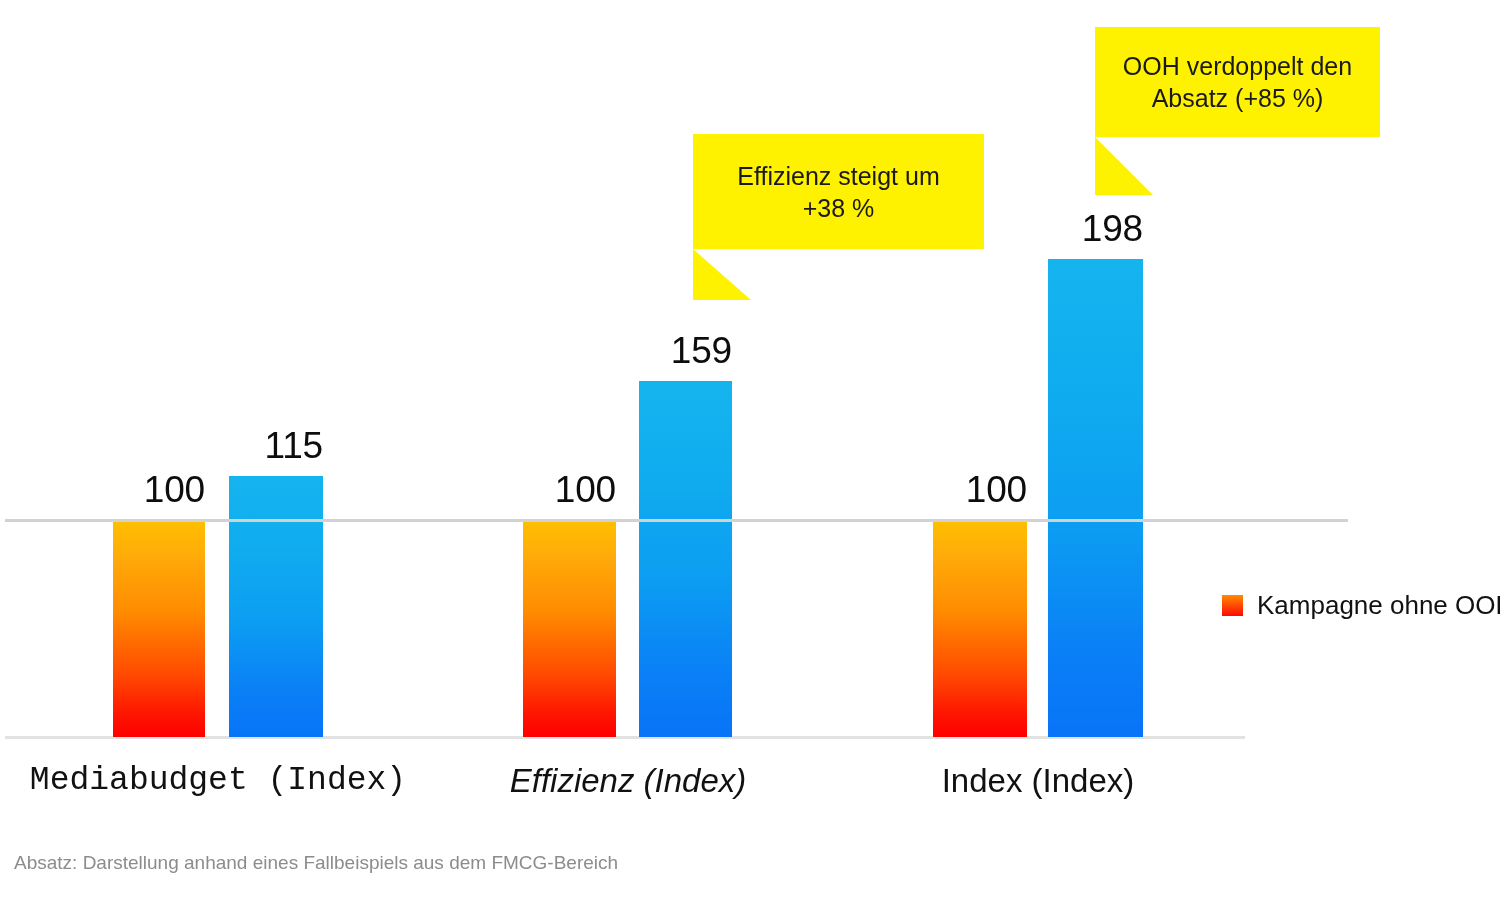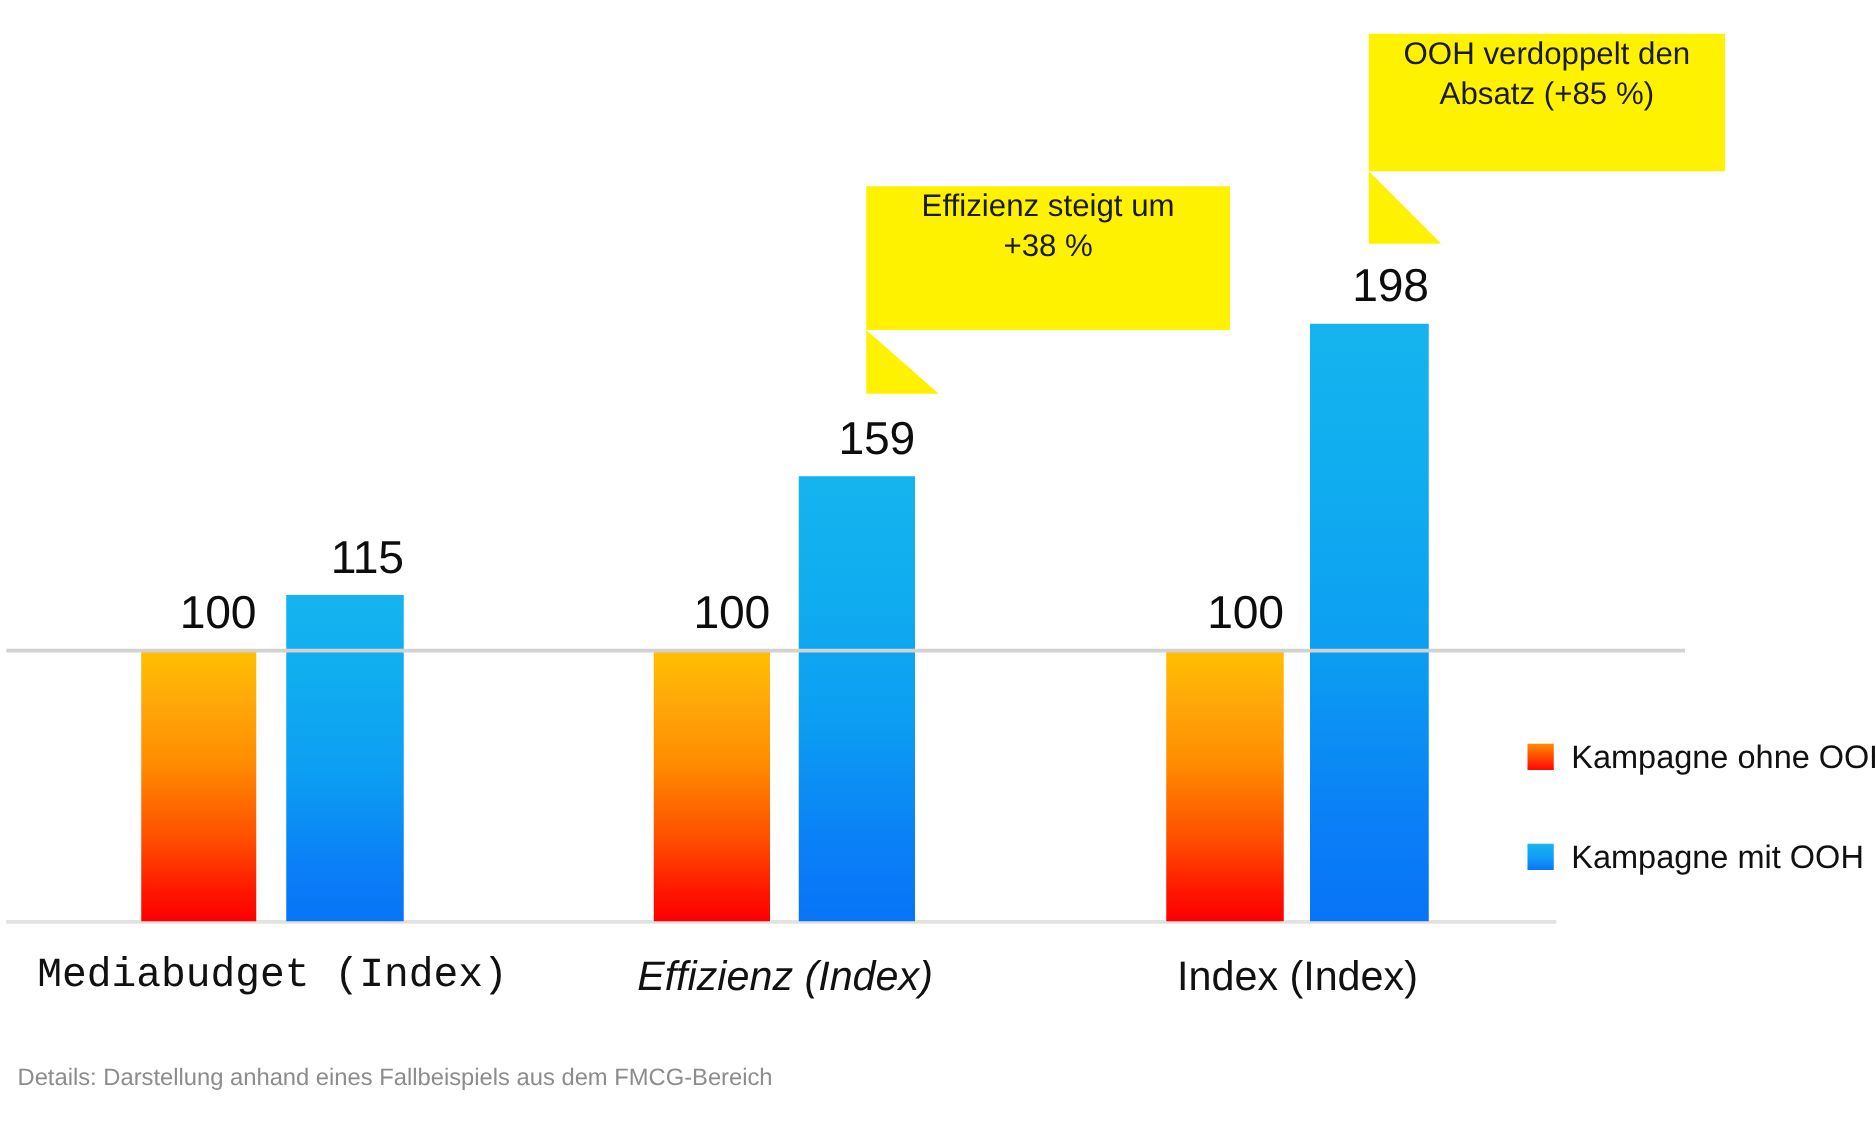--- a/index.html
+++ b/index.html
@@ -77,21 +77,21 @@
   }
 
   
   .callout { position: absolute; z-index: 6; }
   .callout .box {
     position: absolute;
     left: 0;
     top: 0;
     background: #fff200;
     display: flex;
-    align-items: flex-start;
+    align-items: center;
     justify-content: center;
   }
   .callout .tail {
     position: absolute;
     width: 0;
     height: 0;
     border-style: solid;
     border-color: transparent;
   }
   .callout .text {
@@ -158,40 +158,36 @@
   <div class="value-label" style="left:523px; top:469px; width:93px;">100</div>
   <div class="value-label" style="left:639px; top:330px; width:93px;">159</div>
   <div class="category-label" style="left:438px; top:762px; width:380px;font-style:italic;">Effizienz (Index)</div>
 
   <div class="bar series-a" style="left:933px; top:520px; width:94px; height:217px;"></div>
   <div class="bar series-b" style="left:1048px; top:259px; width:95px; height:478px;"></div>
   <div class="value-label" style="left:933px; top:469px; width:94px;">100</div>
   <div class="value-label" style="left:1048px; top:208px; width:95px;">198</div>
   <div class="category-label" style="left:848px; top:762px; width:380px;">Index (Index)</div>
 
-  <div class="callout" style="left:693px; top:149px; width:335px; height:166px;">
+  <div class="callout" style="left:693px; top:134px; width:335px; height:166px;">
     <div class="box" style="width:291px; height:115px;">
       <div class="text"><span>Effizienz steigt um</span><br><span>+38 %</span></div>
     </div>
     <div class="tail" style="left:0px; top:115px; border-width:51px 0 0 58px; border-left-color:#fff200;"></div>
   </div>
 
   <div class="callout" style="left:1095px; top:27px; width:285px; height:168px;">
     <div class="box" style="width:285px; height:110px;">
       <div class="text"><span>OOH verdoppelt den</span><br><span>Absatz (+85 %)</span></div>
     </div>
     <div class="tail" style="left:0px; top:110px; border-width:58px 0 0 58px; border-left-color:#fff200;"></div>
   </div>
 
   <div class="legend" style="left:1222px; top:590px; width:270px; height:110px;">
     <div class="legend-row" style="left:0px; top:0px;">
       <span class="legend-swatch series-a"></span>
       <span class="legend-text">Kampagne ohne OOH</span>
     </div>
-    <div class="legend-row" style="left:0px; top:80px;">
-      <span class="legend-swatch series-b"></span>
-      <span class="legend-text">Kampagne mit OOH</span>
-    </div>
   </div>
 
-  <div class="footnote">Details: Darstellung anhand eines Fallbeispiels aus dem FMCG-Bereich</div>
+  <div class="footnote">Absatz: Darstellung anhand eines Fallbeispiels aus dem FMCG-Bereich</div>
 
 </div>
 
 </body></html>

